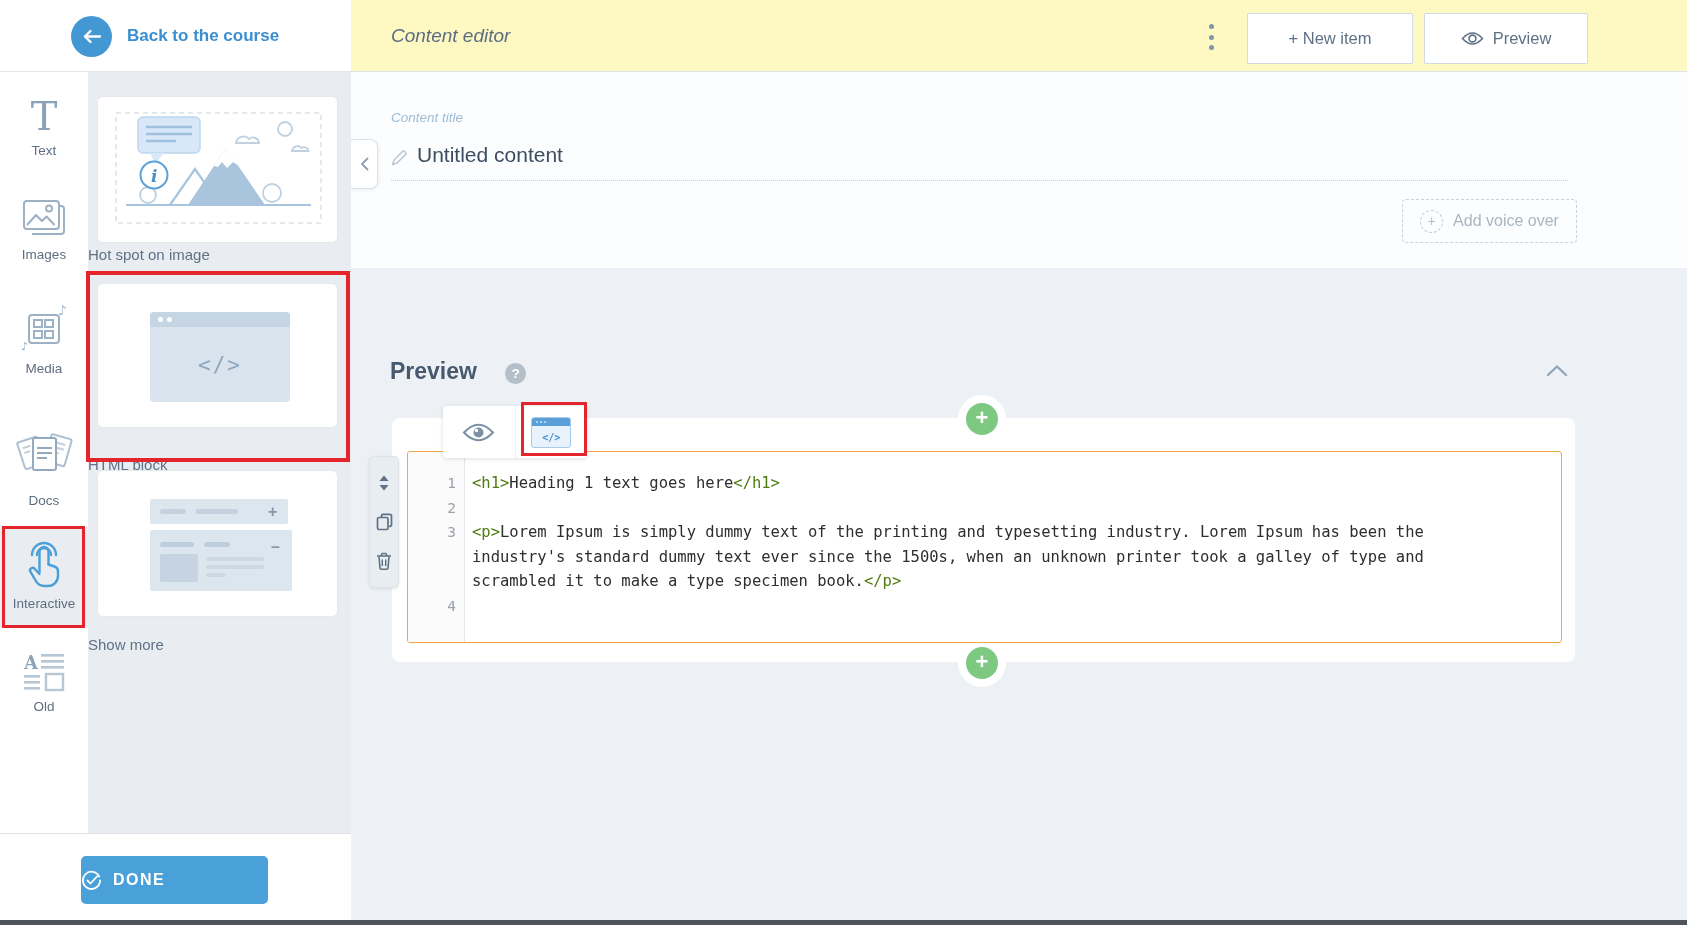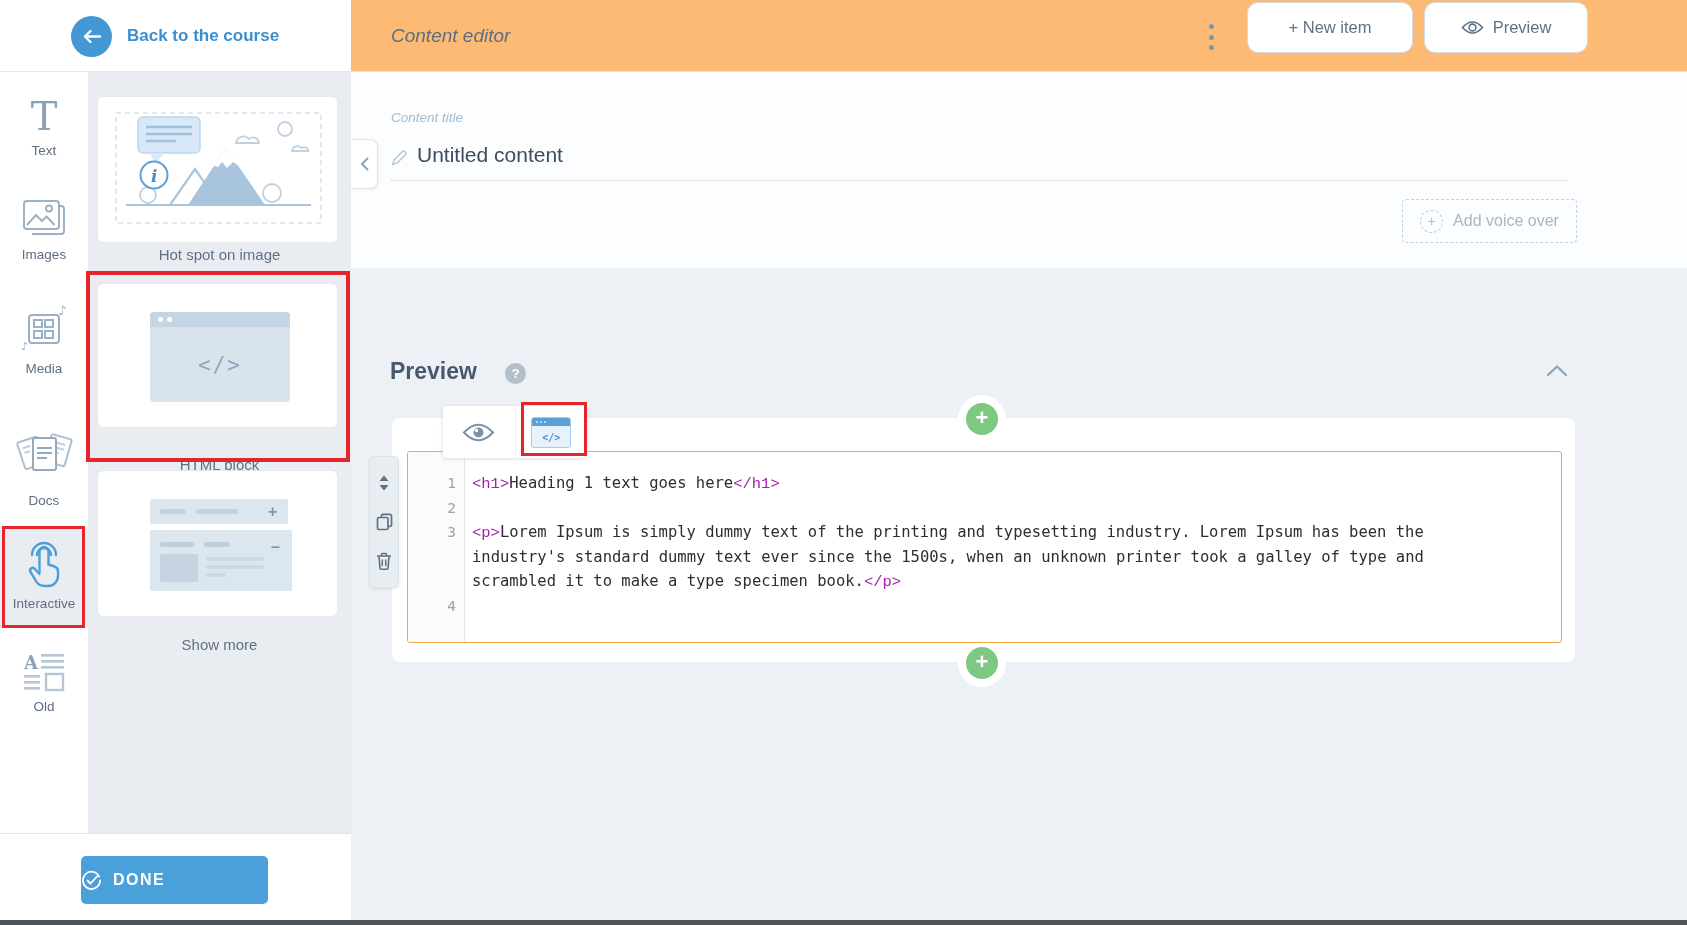--- a/index.html
+++ b/index.html
@@ -6,40 +6,40 @@
   html,body { background:#fff; }
   body { font-family:"Liberation Sans", sans-serif; }
   #root { position:relative; width:1687px; height:925px; background:#fff; overflow:hidden; }
 
   
   .tl-header { position:absolute; left:0; top:0; width:351px; height:72px; background:#fff; border-bottom:1px solid #e1e7ec; z-index:5; }
   .back-btn { position:absolute; left:71px; top:16px; width:41px; height:41px; border-radius:50%; background:#4398d4; display:flex; align-items:center; justify-content:center; cursor:pointer; }
   .back-label { position:absolute; left:127px; top:0; height:72px; display:flex; align-items:center; color:#3b8fd0; font-size:17px; font-weight:bold; cursor:pointer;text-align:center; }
 
   
-  .m-header { position:absolute; left:351px; top:0; width:1336px; height:72px; background:#fdba74; border-bottom:1px solid #dde4ea; z-index:4; }
+  .m-header { position:absolute; left:351px; top:0; width:1336px; height:72px; background:#fef9c3; border-bottom:1px solid #dde4ea; z-index:4; }
   .app-title { position:absolute; left:40px; top:0; height:72px; display:flex; align-items:center; font-style:italic; font-size:19px; color:#5d6e82; }
   .kebab { position:absolute; left:851px; top:23px; width:18px; height:28px; display:flex; flex-direction:column; align-items:center; justify-content:space-between; cursor:pointer; padding:1px 0; }
   .kebab i { width:5px; height:5px; border-radius:50%; background:#7e95ab; }
-  .hbtn { position:absolute; top:2px; height:51px; background:#fff; border:1px solid #d2dbe3; border-radius:11px; display:flex; align-items:center; justify-content:center; gap:9px; font-size:16.5px; color:#5f7186; cursor:pointer; }
+  .hbtn { position:absolute; top:13px; height:51px; background:#fff; border:1px solid #d2dbe3; border-radius:1px; display:flex; align-items:center; justify-content:center; gap:9px; font-size:16.5px; color:#5f7186; cursor:pointer; }
   .btn-newitem { left:896px; width:166px; }
   .btn-preview { left:1073px; width:164px; }
 
   
   .rail { position:absolute; left:0; top:72px; width:88px; height:761px; background:#fff; z-index:3; }
   .rail-item { position:absolute; left:0; width:88px; text-align:center; cursor:pointer; }
   .rail-icon { display:flex; align-items:center; justify-content:center; }
   .rail-label { font-size:13.5px; color:#5e6e80; margin-top:5px; }
   .rail-item.selected { background:#e9edf1; }
   .t-glyph { font-family:"DejaVu Serif", serif; font-size:40px; color:#8ba1b7; line-height:44px; }
 
   
   .panel { position:absolute; left:88px; top:72px; width:263px; height:761px; background:#e9edf1; z-index:2; }
   .pcard { position:absolute; left:9px; width:241px; background:#fff; border:1px solid #e4e9ee; border-radius:6px; cursor:pointer; }
-  .pcard-label { position:absolute; left:0; width:263px; text-align:center; font-size:15px; color:#5f7186; }
+  .pcard-label { position:absolute; left:0; width:263px; font-size:15px; color:#5f7186; }
 
   
 
   
   .browser-ill { position:absolute; left:52px; top:28px; width:140px; height:90px; background:#d9e3ed; border-radius:4px; }
   .browser-ill .bar { position:absolute; left:0; top:0; width:140px; height:15px; background:#c6d5e3; border-radius:4px 4px 0 0; }
   .browser-ill .dot { position:absolute; top:5px; width:5px; height:5px; border-radius:50%; background:#fff; }
   .browser-ill .code-glyph { position:absolute; left:0; top:15px; width:140px; height:75px; display:flex; align-items:center; justify-content:center; font-family:"DejaVu Sans Mono", monospace; font-size:21px; letter-spacing:2px; color:#8da6c0; }
 
   
@@ -77,21 +77,21 @@
 
   .content-card { position:absolute; left:392px; top:418px; width:1183px; height:244px; background:#fff; border-radius:8px; }
   .notch { position:absolute; width:48px; height:48px; border-radius:50%; background:#fff; }
   .add-round { position:absolute; width:32px; height:32px; border-radius:50%; background:#7ec981; color:#fff; font-size:22px; font-weight:bold; display:flex; align-items:center; justify-content:center; cursor:pointer; z-index:8; padding-bottom:2px; }
 
   .editor { position:absolute; left:407px; top:451px; width:1155px; height:192px; background:#fff; border:1px solid #f2a83e; border-radius:3px; display:flex; overflow:hidden; }
   .gutter { width:57px; background:#fbfbfb; border-right:1px solid #e8e8e8; padding-top:19px; text-align:right; }
   .gutter-row { height:24.5px; line-height:24.5px; padding-right:8px; font-family:"DejaVu Sans Mono", monospace; font-size:14.5px; color:#9aa3ab; }
   .code-area { flex:1; padding:19px 0 0 7px; cursor:text; }
   .code-row { height:24.5px; line-height:24.5px; white-space:pre; font-family:"DejaVu Sans Mono", monospace; font-size:15.5px; color:#2e2e2e; }
-  .code-row .tag { color:#a21caf;font-family:Liberation Mono, monospace; }
+  .code-row .tag { color:#4d7c0f; }
 
   .float-toolbar { position:absolute; left:369px; top:456px; width:30px; height:132px; background:#e8edf1; border:1px solid #dde3e8; border-radius:5px; box-shadow:0 1px 3px rgba(90,110,130,.15); z-index:9; display:flex; flex-direction:column; align-items:center; justify-content:space-around; padding:6px 0; }
   .ft-btn { width:24px; height:24px; display:flex; align-items:center; justify-content:center; cursor:pointer; }
 
   .toggle-card { position:absolute; left:443px; top:406px; width:144px; height:52px; background:#fff; border-radius:4px; box-shadow:0 1px 4px rgba(90,110,130,.22); z-index:9; display:flex; }
   .toggle-half { flex:1; display:flex; align-items:center; justify-content:center; cursor:pointer; }
   .toggle-half + .toggle-half { border-left:1px solid #eef1f5; }
   .code-tab-icon { width:40px; height:31px; border:1px solid #a6cbec; border-radius:3px; background:#e8f2fc; position:relative; }
   .code-tab-icon .hd { position:absolute; left:0; top:0; width:100%; height:8px; background:#5b9fd8; border-radius:2px 2px 0 0; }
   .code-tab-icon .hd i { position:absolute; top:3px; width:2px; height:2px; border-radius:50%; background:#cfe4f6; }

